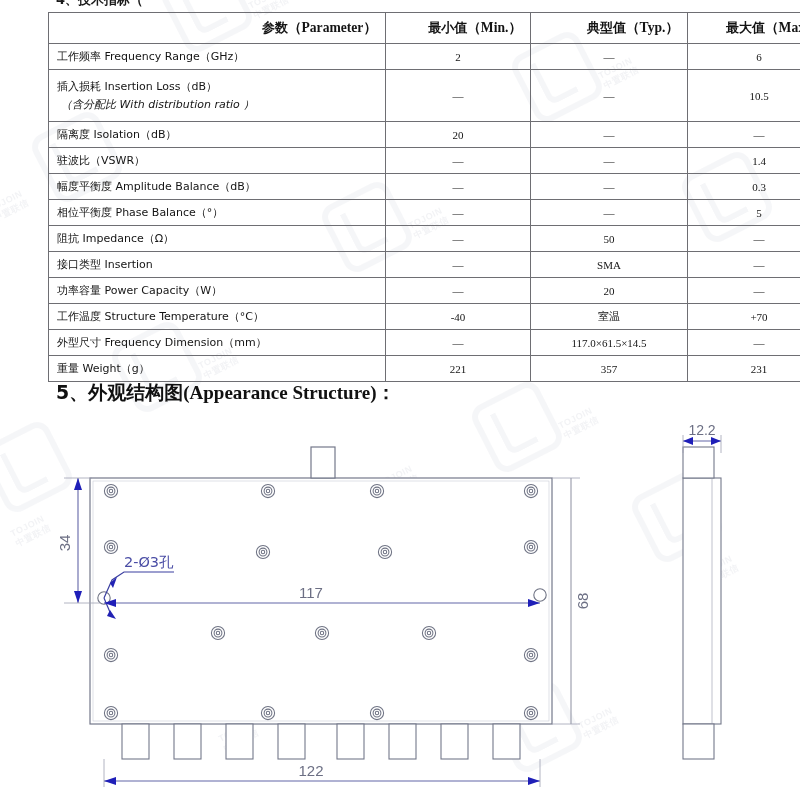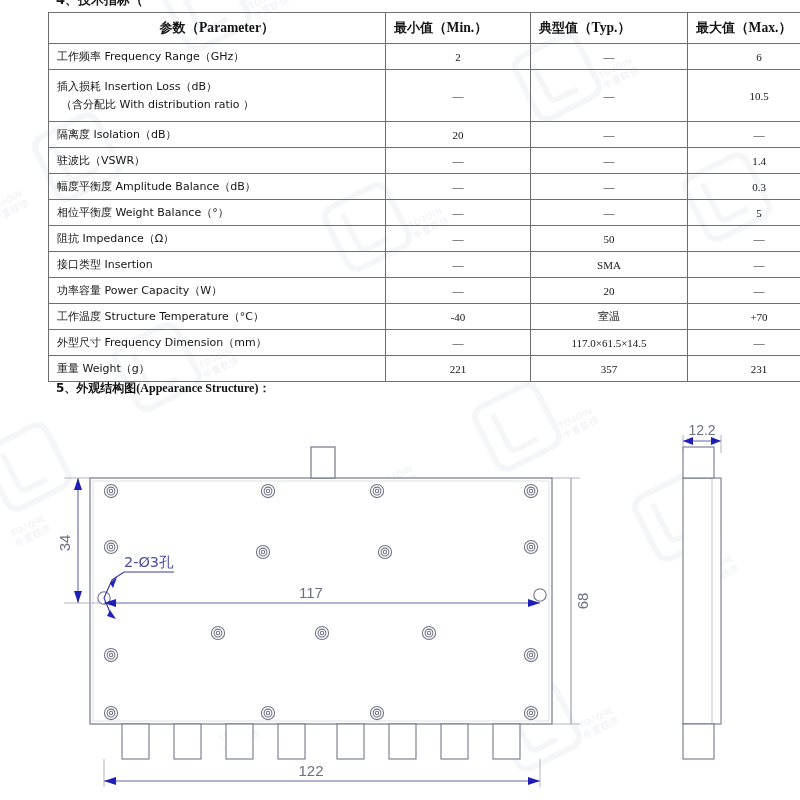--- a/index.html
+++ b/index.html
@@ -59,33 +59,33 @@
     font-size:11px;
     color:#141414;
     background:transparent;
     vertical-align:middle;
   }
   table.spec thead th{
     font-weight:700;
     font-size:13.6px;
     height:30px;
   }
-  table.spec thead th.p{text-align:center;border-radius:12px;}
-  table.spec thead th.v{text-align:left;}
+  table.spec thead th.p{text-align:right;border-radius:12px;}
+  table.spec thead th.v{text-align:right;}
   td.param{text-align:left;height:25px;white-space:nowrap;}
   td.val{text-align:center;height:25px;}
-  .sub{display:block;padding-left:4px;}
+  .sub{display:block;padding-left:4px;font-style:italic;}
   td.param2{height:51px;line-height:1.55;margin-left:30px;}
   .cn{font-family:"DejaVu Sans","Liberation Sans",sans-serif;font-size:12.6px;}
   .cnb{font-family:"DejaVu Sans","Liberation Sans",sans-serif;font-size:13px;font-weight:700;}
 
   
   .sec-head{
     position:absolute;left:56px;top:380px;
-    font-size:12px;font-weight:700;color:#111;z-index:8;
+    font-size:19px;font-weight:700;color:#111;z-index:8;
     font-family:"DejaVu Sans","Liberation Sans",sans-serif;
   }
   .sec-head .en{font-family:"Liberation Serif",serif;}
 
   
   .draw{
     position:absolute;left:0;top:405px;width:800px;height:395px;z-index:8;
   }
   .draw svg{display:block;}
 </style>
@@ -199,21 +199,21 @@
         <td class="val">—</td>
         <td class="val">1.4</td>
       </tr>
       <tr>
         <td class="param cn">幅度平衡度  Amplitude Balance（dB）</td>
         <td class="val">—</td>
         <td class="val">—</td>
         <td class="val">0.3</td>
       </tr>
       <tr>
-        <td class="param cn">相位平衡度  Weight Balance（°）</td>
+        <td class="param cn">相位平衡度  Phase Balance（°）</td>
         <td class="val">—</td>
         <td class="val">—</td>
         <td class="val">5</td>
       </tr>
       <tr>
         <td class="param cn">阻抗 Impedance（Ω）</td>
         <td class="val">—</td>
         <td class="val">50</td>
         <td class="val">—</td>
       </tr>

